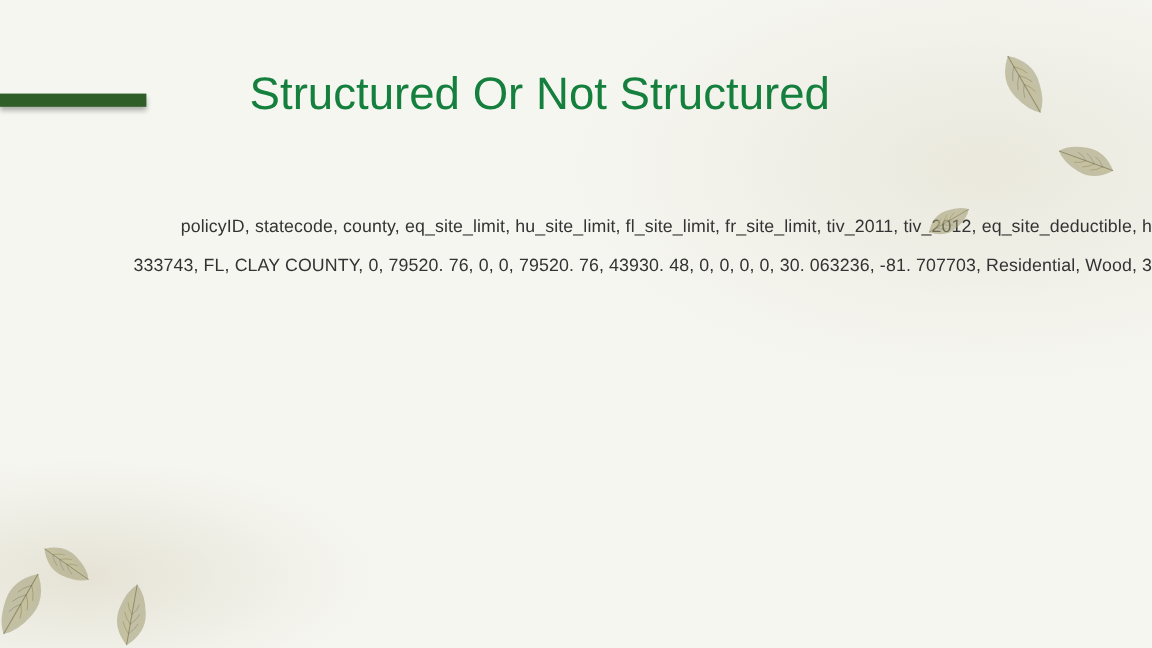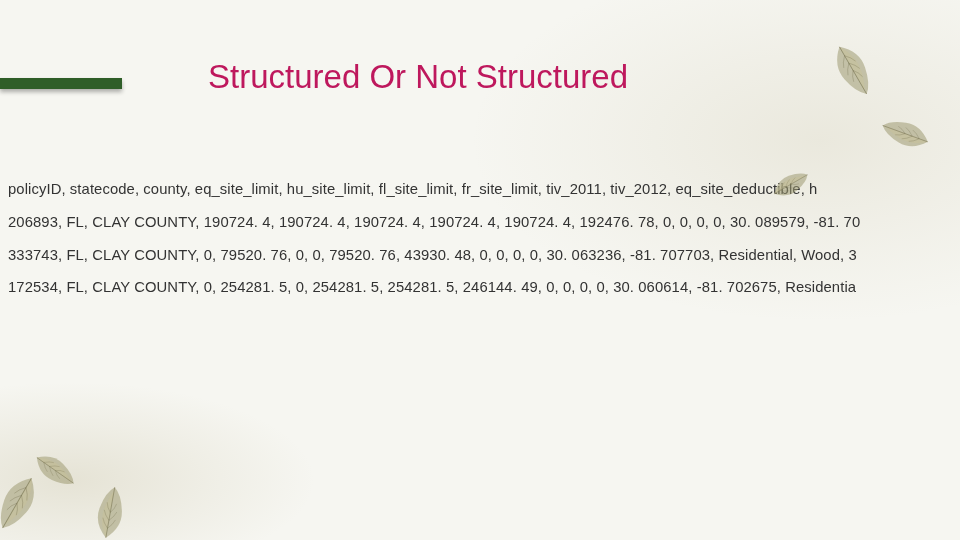--- a/index.html
+++ b/index.html
@@ -18,55 +18,54 @@
   left: 0;
   width: 122px;
   height: 11px;
   background: #2f5e28;
   box-shadow: 0 3px 4px rgba(0,0,0,0.3);
 }
 .title {
   position: absolute;
   top: 58px;
   left: 208px;
-  font-size: 33px;
-  color: #be185d;
+  font-size: 38px;
+  color: #15803d;
   font-weight: 400;
 }
 .csv-block {
   position: absolute;
   top: 173px;
   left: 0;
   right: 0;
   color: #333;
   font-size: 14.8px;
   line-height: 1;
+  text-align: right;
 }
 .csv-row {
   white-space: nowrap;
   padding: 9px 0 9px 8px;
   letter-spacing: 0.1px;
 }
 .leaf {
   position: absolute;
   pointer-events: none;
 }
 </style>
 </head>
 <body>
 
 <div class="accent-bar"></div>
 
 <h1 class="title">Structured Or Not Structured</h1>
 
 <div class="csv-block">
   <div class="csv-row">policyID, statecode, county, eq_site_limit, hu_site_limit, fl_site_limit, fr_site_limit, tiv_2011, tiv_2012, eq_site_deductible, h</div>
-  <div class="csv-row">206893, FL, CLAY COUNTY, 190724. 4, 190724. 4, 190724. 4, 190724. 4, 190724. 4, 192476. 78, 0, 0, 0, 0, 30. 089579, -81. 70</div>
   <div class="csv-row">333743, FL, CLAY COUNTY, 0, 79520. 76, 0, 0, 79520. 76, 43930. 48, 0, 0, 0, 0, 30. 063236, -81. 707703, Residential, Wood, 3</div>
-  <div class="csv-row">172534, FL, CLAY COUNTY, 0, 254281. 5, 0, 254281. 5, 254281. 5, 246144. 49, 0, 0, 0, 0, 30. 060614, -81. 702675, Residentia</div>
 </div>
 
 <div id="leaves-layer">
     <div class="leaf" style="left: 15px; top: 503px; transform: translate(-50%, -50%) rotate(120deg) scale(0.9);">
 <svg width="70" height="40" viewBox="0 0 70 40">
   <path d="M2 20 Q 18 2 38 6 Q 58 10 66 20 Q 58 30 38 34 Q 18 38 2 20 Z" fill="#9f9a72" opacity="0.55"></path>
   <path d="M2 20 Q 20 8 40 12 Q 54 16 62 20 L 2 20 Z" fill="#c8c29a" opacity="0.5"></path>
   <path d="M2 20 Q 34 20 66 20" stroke="#6e6a48" stroke-width="1" fill="none" opacity="0.6"></path>
   <path d="M14 20 Q 20 14 26 12 M24 20 Q 30 14 36 12 M34 20 Q 40 15 46 14 M14 20 Q 20 26 26 28 M24 20 Q 30 26 36 28 M34 20 Q 40 25 46 26" stroke="#6e6a48" stroke-width="0.7" fill="none" opacity="0.45"></path>
 </svg></div>

